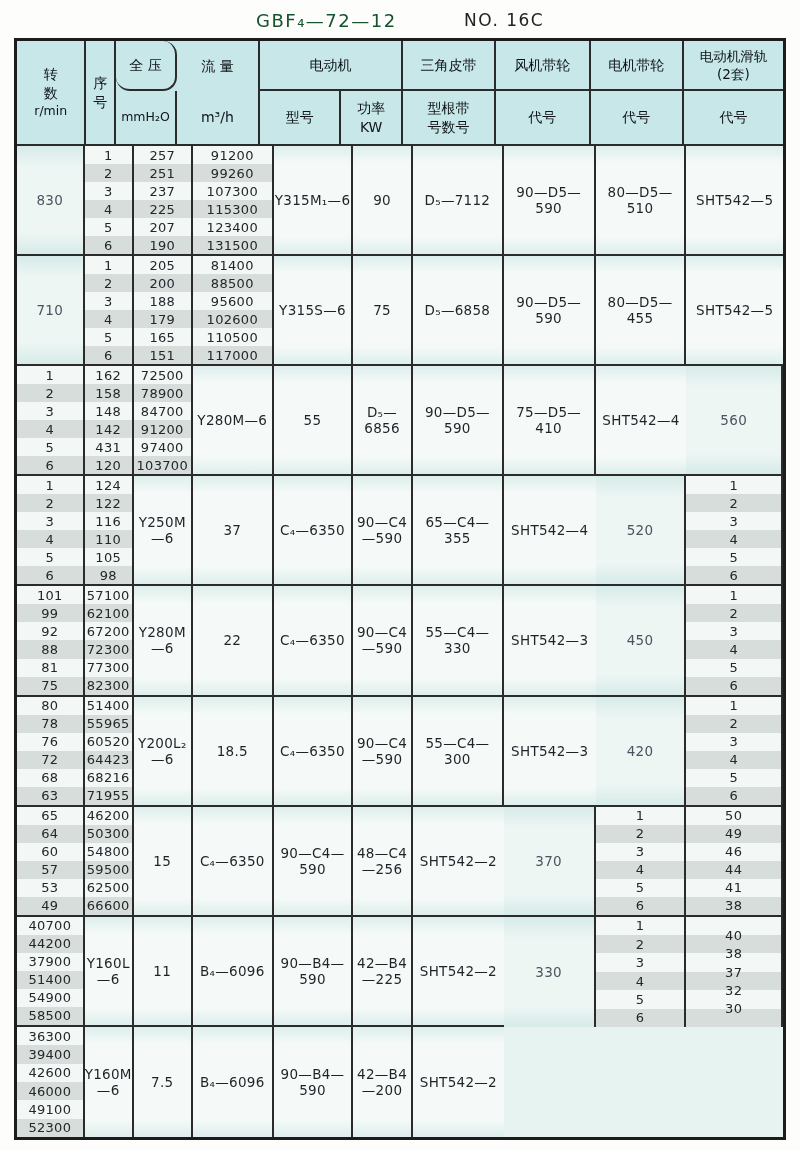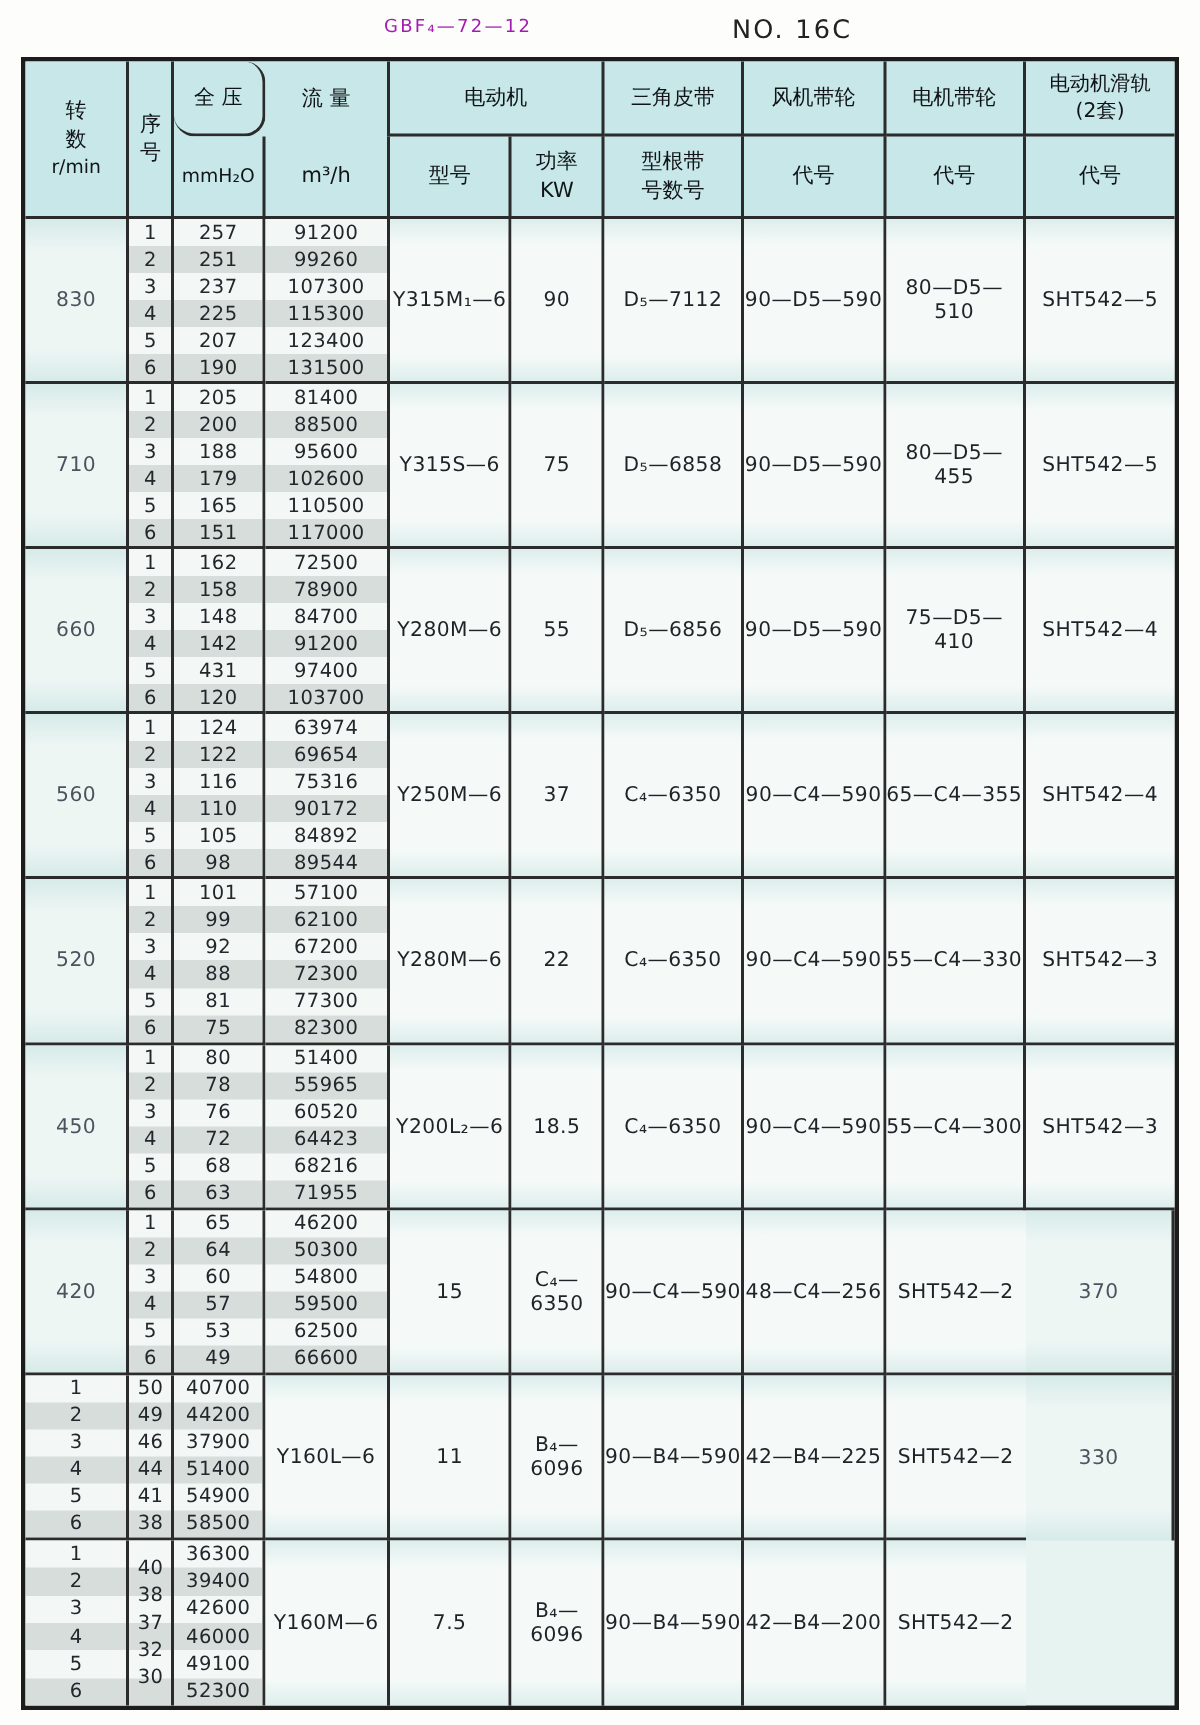--- a/index.html
+++ b/index.html
@@ -5,22 +5,22 @@
   html,body{margin:0;padding:0;}
   body{
     width:800px;height:1150px;
     background:#fdfdfb;
     font-family:"DejaVu Sans","Liberation Sans",sans-serif;
     color:#1f2328;
     position:relative;
     overflow:hidden;
   }
   .page-title{position:absolute;top:8px;left:0;width:800px;height:26px;}
-  .title-model{position:absolute;left:256px;top:2px;font-size:12px;letter-spacing:1.5px;color:#a21caf;}
-  .title-no{position:absolute;left:488px;top:2px;font-size:17px;letter-spacing:1.5px;color:#222;}
+  .title-model{position:absolute;left:256px;top:2px;font-size:18px;letter-spacing:1.5px;color:#14532d;}
+  .title-no{position:absolute;left:464px;top:2px;font-size:17px;letter-spacing:1.5px;color:#222;}
 
   .spec-table{
     position:absolute;left:14px;top:38px;width:772px;height:1102px;
     box-sizing:border-box;
     border:3px solid #1c1c1c;
     background:#e7f3f1;
     display:grid;
     grid-template-columns:70fr 30fr 61fr 84fr 82fr 62fr 94fr 95fr 94fr 100fr;
     grid-template-rows:105px repeat(9,1fr);
   }
@@ -260,21 +260,20 @@
         <span>117000</span>
       </div>
     </div>
   <div class="cell">Y315S—6</div>
   <div class="cell">75</div>
   <div class="cell">D₅—6858</div>
   <div class="cell">90—D5—590</div>
   <div class="cell">80—D5—455</div>
   <div class="cell last-col">SHT542—5</div>
 
-  <div class="cell speed">660</div>
   <div class="cell stack">
       <div class="sub">
         <span>1</span>
       </div>
       <div class="sub stripe">
         <span>2</span>
       </div>
       <div class="sub">
         <span>3</span>
       </div>
@@ -367,40 +366,20 @@
         <span>116</span>
       </div>
       <div class="sub stripe">
         <span>110</span>
       </div>
       <div class="sub">
         <span>105</span>
       </div>
       <div class="sub stripe">
         <span>98</span>
-      </div>
-    </div>
-  <div class="cell stack">
-      <div class="sub">
-        <span>63974</span>
-      </div>
-      <div class="sub stripe">
-        <span>69654</span>
-      </div>
-      <div class="sub">
-        <span>75316</span>
-      </div>
-      <div class="sub stripe">
-        <span>90172</span>
-      </div>
-      <div class="sub">
-        <span>84892</span>
-      </div>
-      <div class="sub stripe">
-        <span>89544</span>
       </div>
     </div>
   <div class="cell">Y250M—6</div>
   <div class="cell">37</div>
   <div class="cell">C₄—6350</div>
   <div class="cell">90—C4—590</div>
   <div class="cell">65—C4—355</div>
   <div class="cell last-col">SHT542—4</div>
 
   <div class="cell speed">520</div>

